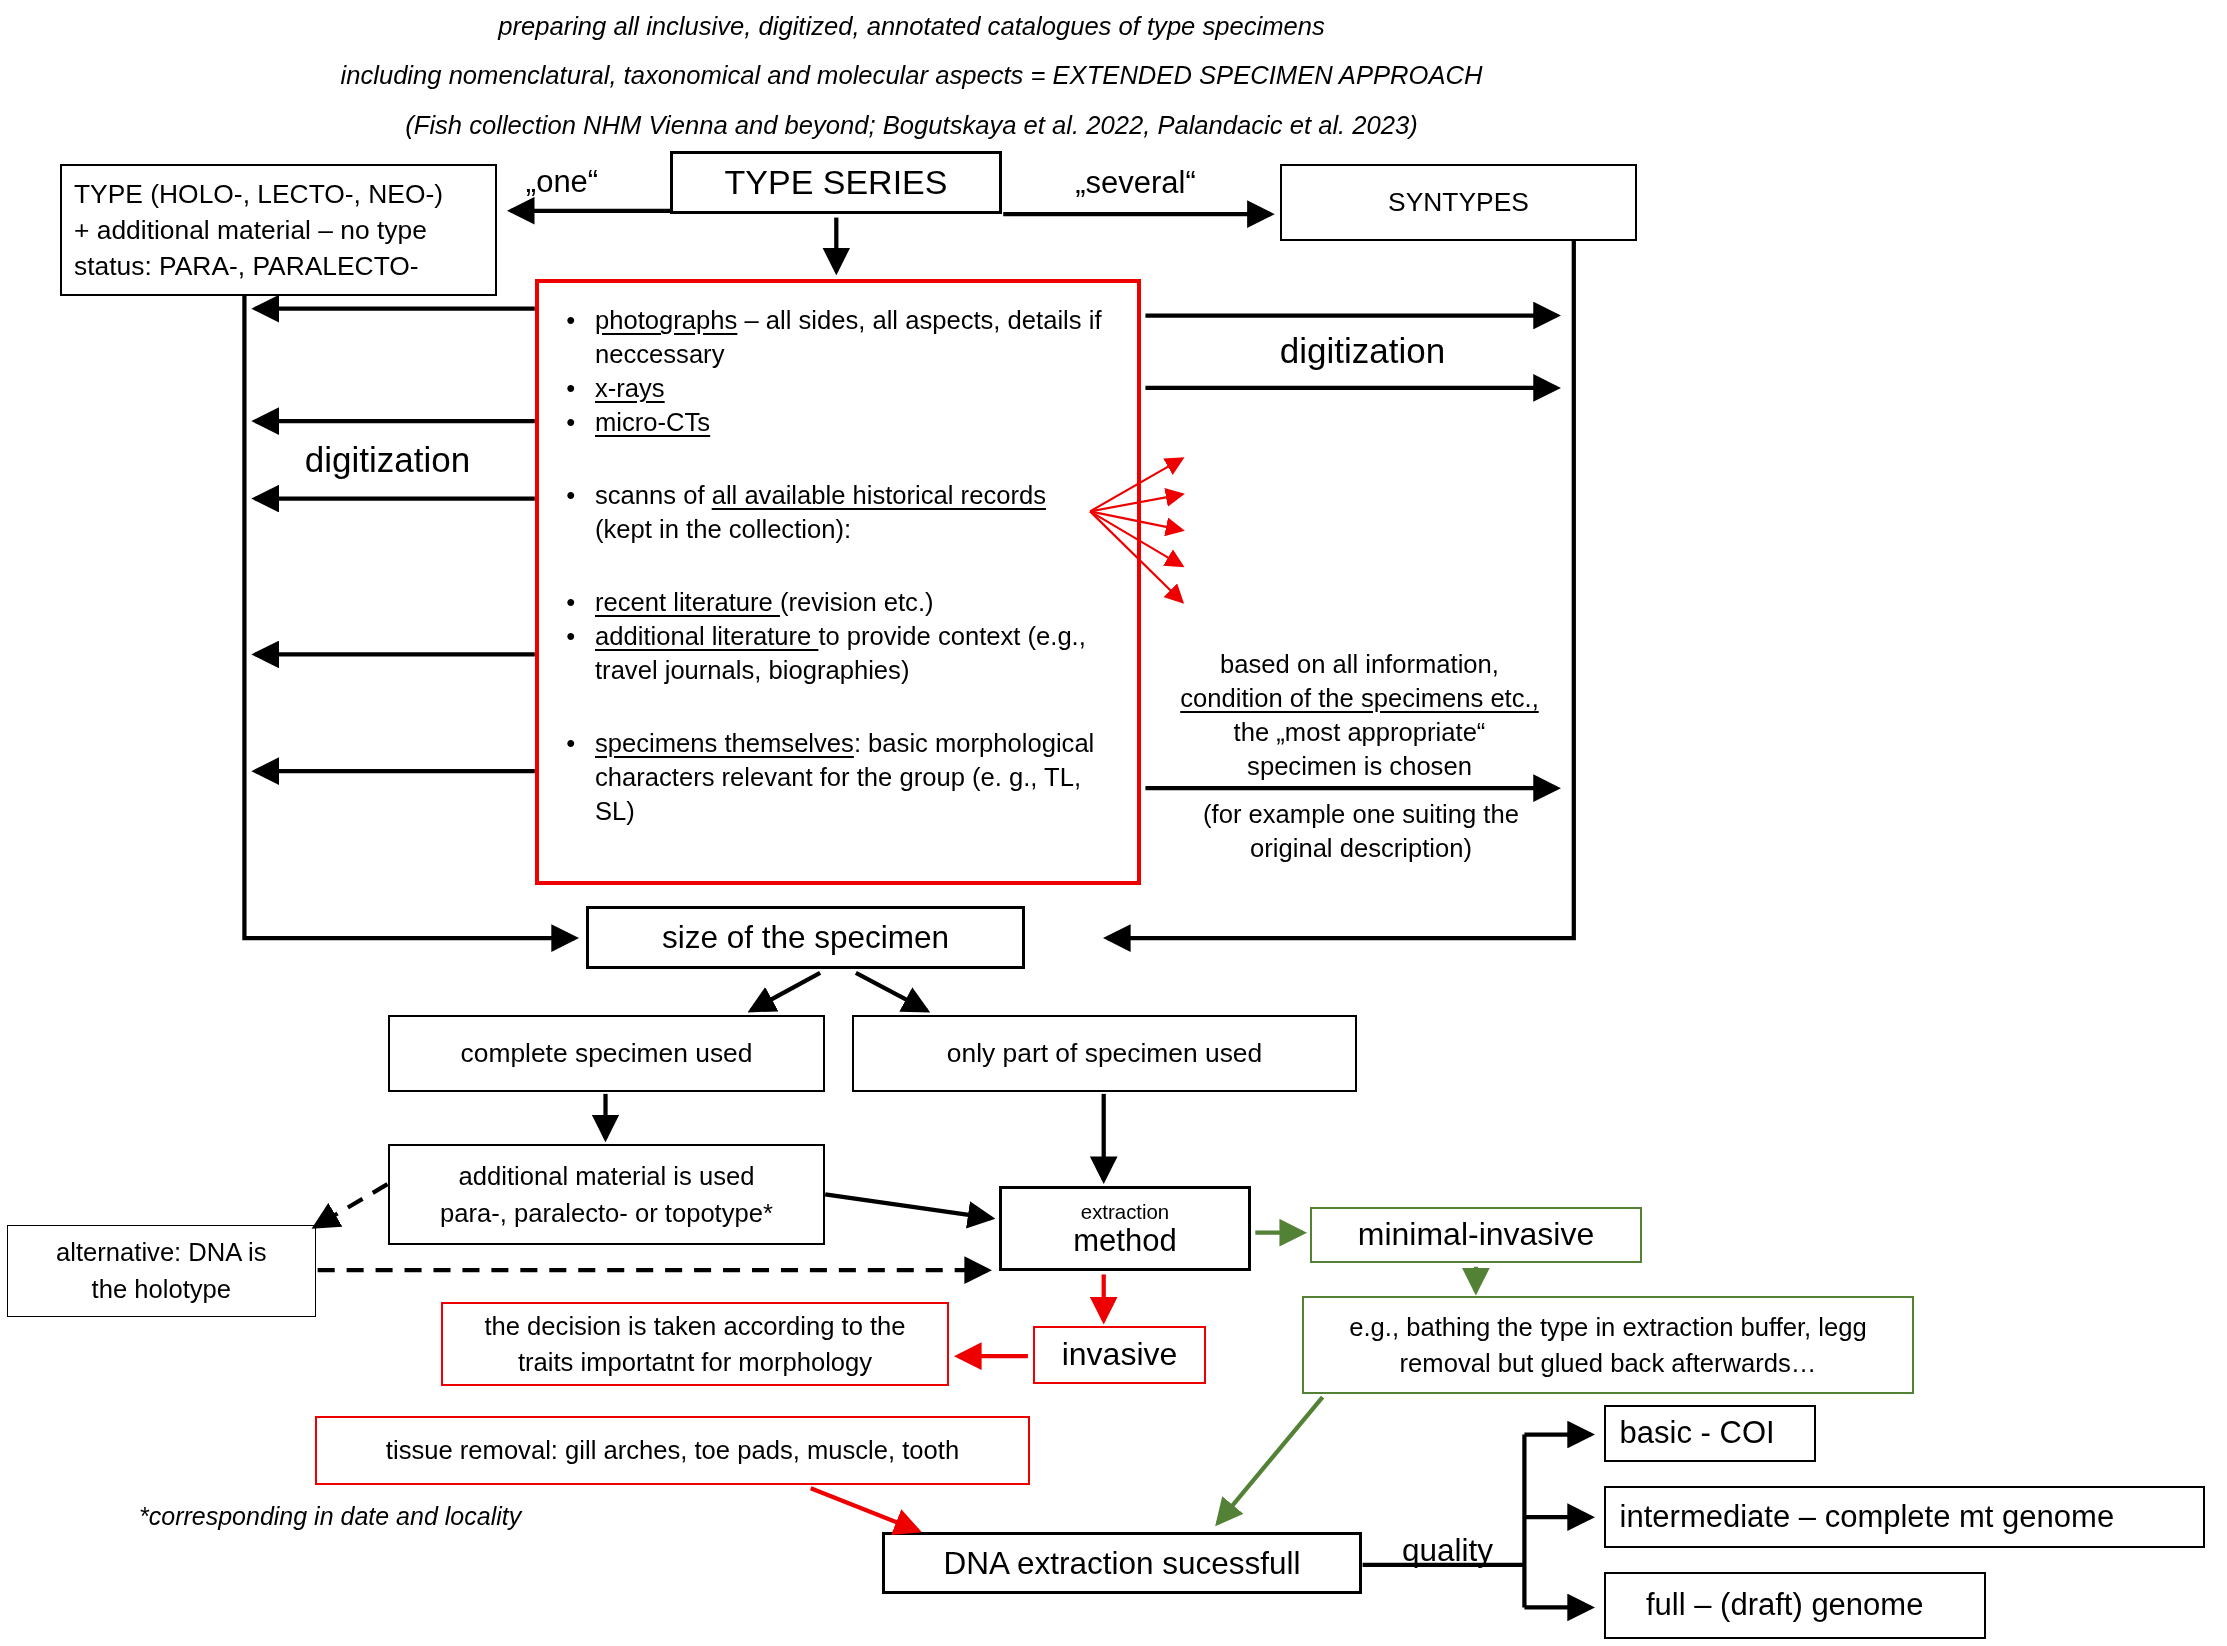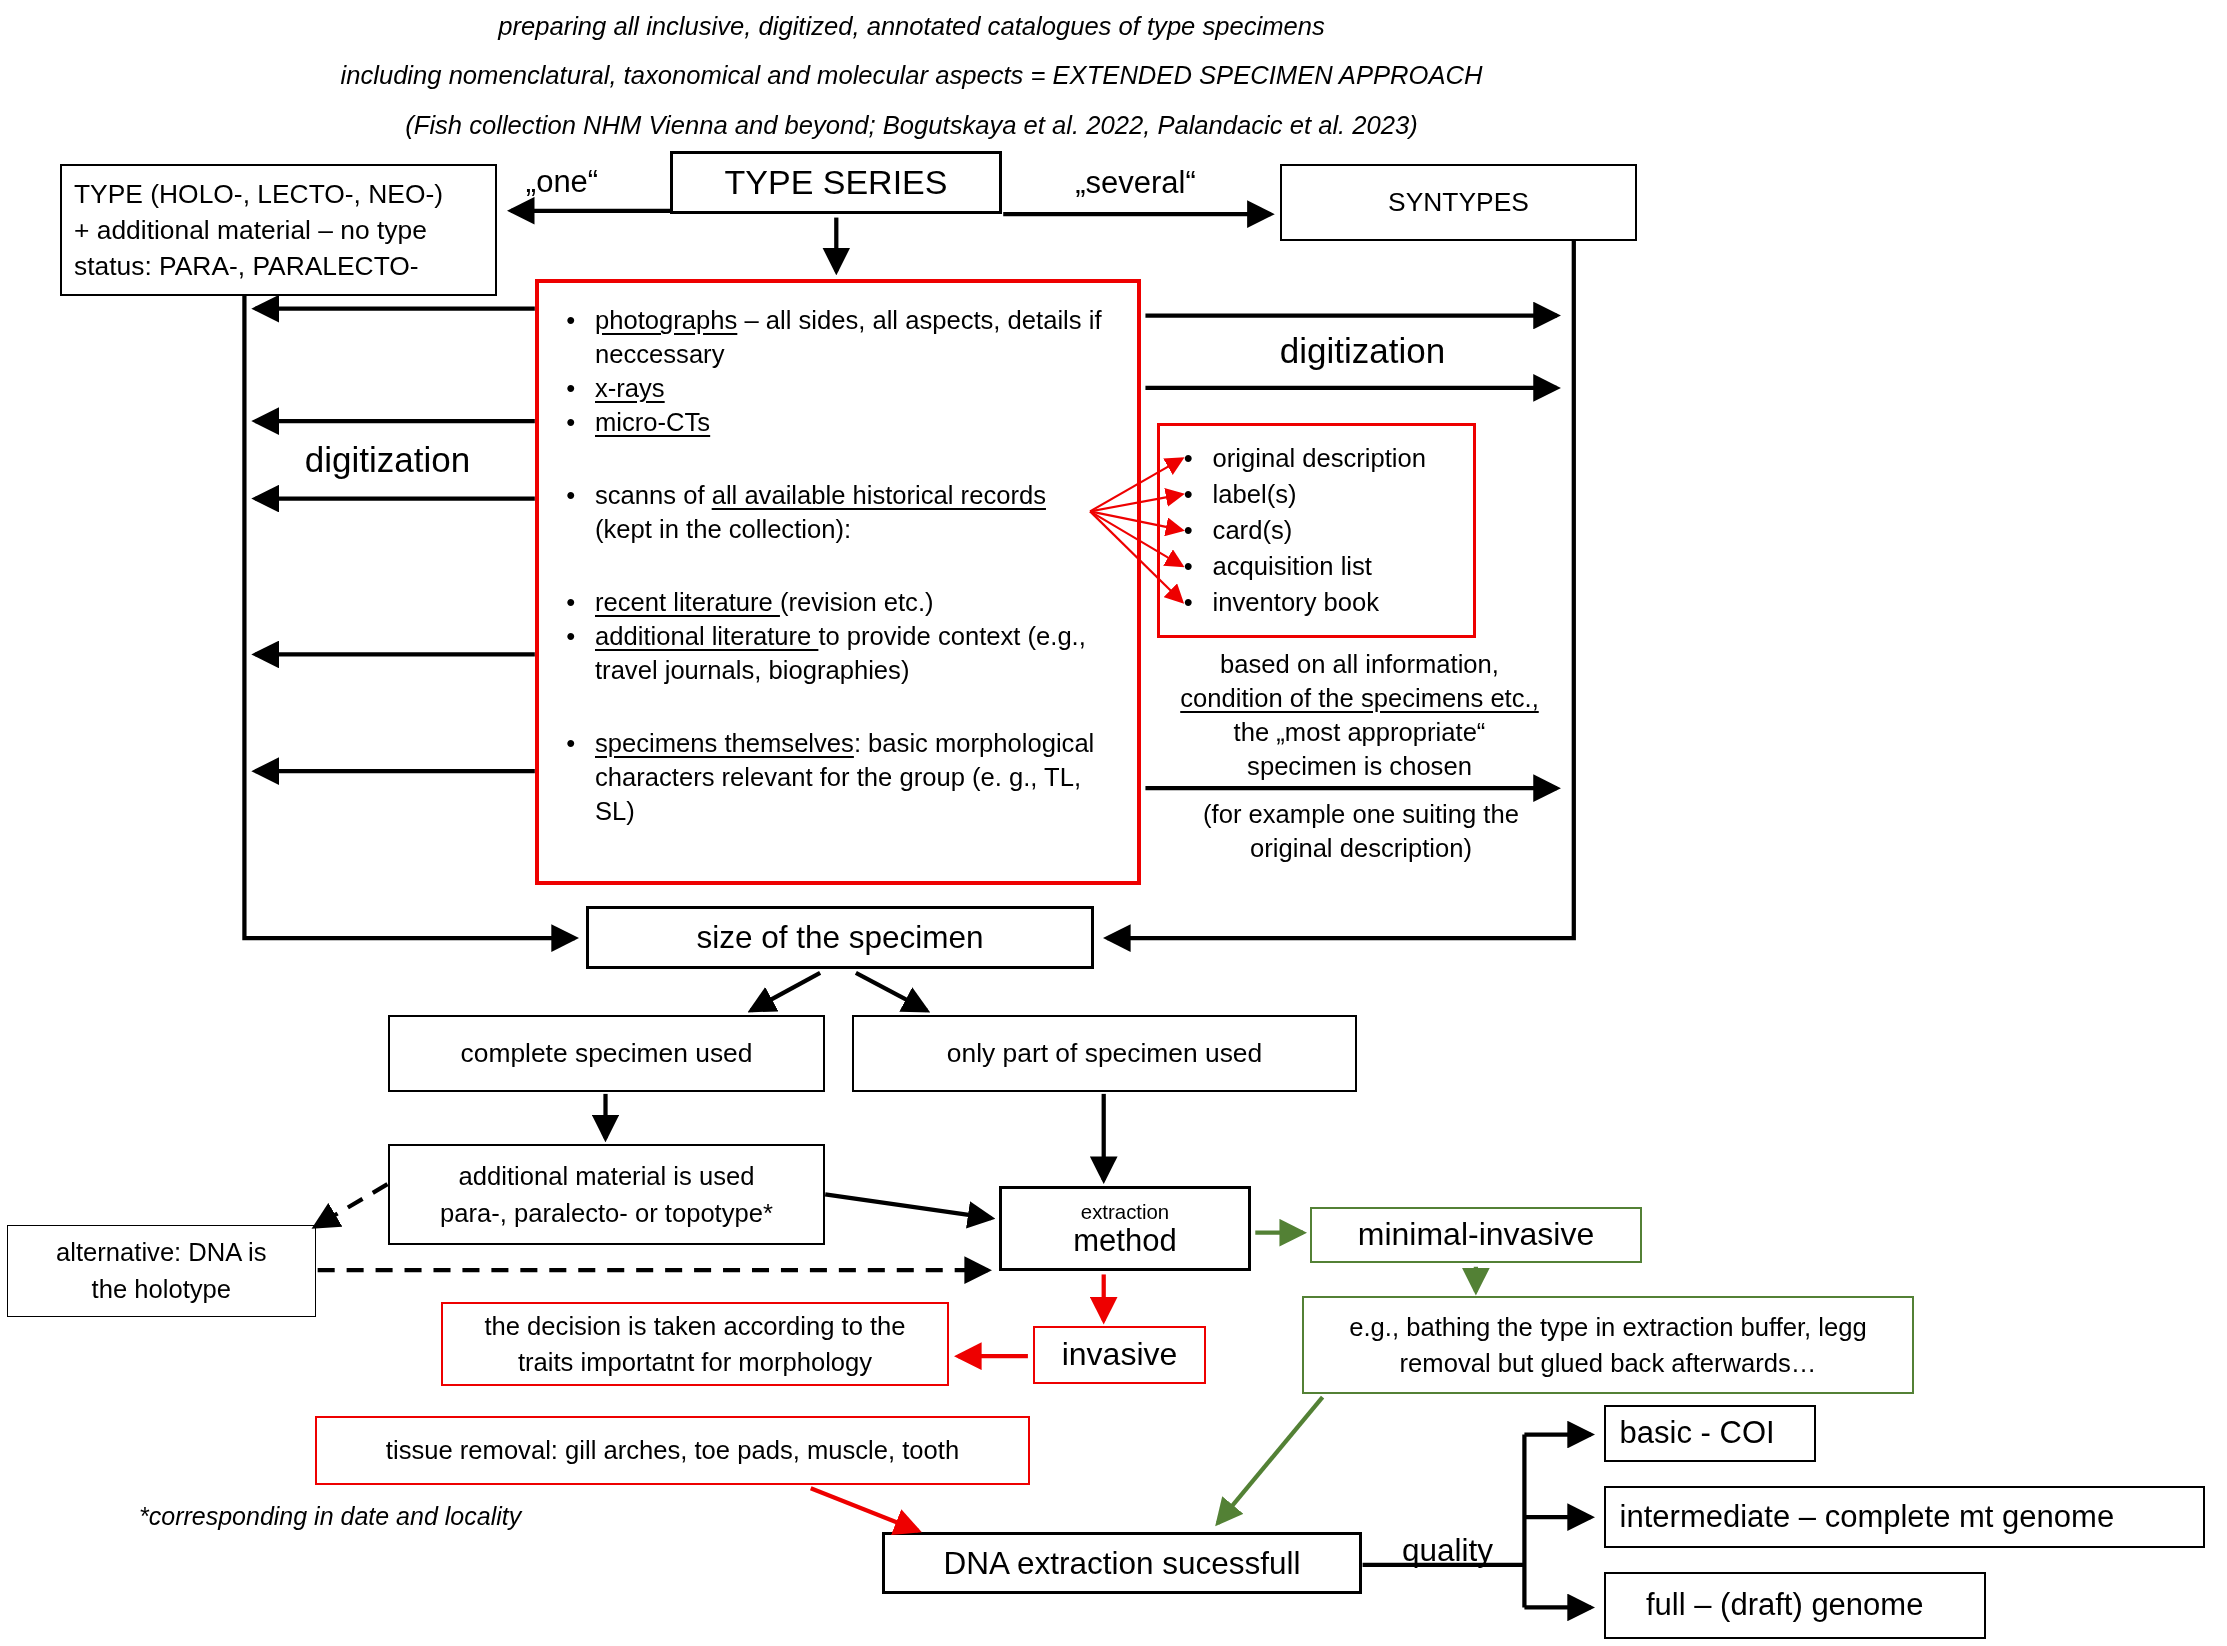--- a/index.html
+++ b/index.html
@@ -80,43 +80,36 @@
   <div class="redpanel">
     <div class="bullet"><span></span><span class="u">photographs</span><span> – all sides, all aspects, details if neccessary</span></div>
     <div class="bullet"><span></span><span class="u">x-rays</span><span></span></div>
     <div class="bullet"><span></span><span class="u">micro-CTs</span><span></span></div>
     <div class="bullet gap"><span>scanns of </span><span class="u">all available historical records</span><span> (kept in the collection):</span></div>
     <div class="bullet gap"><span></span><span class="u">recent literature </span><span>(revision etc.)</span></div>
     <div class="bullet"><span></span><span class="u">additional literature </span><span>to provide context (e.g., travel journals, biographies)</span></div>
     <div class="bullet gap"><span></span><span class="u">specimens themselves</span><span>: basic morphological characters relevant for the group (e. g., TL, SL)</span></div>
   </div>
 
-  <div class="recpanel">
-    <div class="bullet">original description</div>
-    <div class="bullet">label(s)</div>
-    <div class="bullet">card(s)</div>
-    <div class="bullet">acquisition list</div>
-    <div class="bullet">inventory book</div>
-  </div>
 
   <div class="lbl digit" style="left:247px;top:440px;width:281px;">digitization</div>
   <div class="lbl digit" style="left:1175px;top:331px;width:375px;">digitization</div>
 
   <div class="selnote">
     <div>based on all information,</div>
     <div class="u">condition of the specimens etc.,</div>
     <div>the „most appropriate“</div>
     <div>specimen is chosen</div>
   </div>
   <div class="exnote">
     <div>(for example one suiting the</div>
     <div>original description)</div>
   </div>
 
-  <div class="box thick" style="left:586px;top:906px;width:508px;height:63px;font-size:31.5px;">
+  <div class="box thick" style="left:586px;top:906px;width:439px;height:63px;font-size:31.5px;">
     <div>size of the specimen</div>
   </div>
 
   <div class="box" style="left:388px;top:1015px;width:437px;height:77px;font-size:26.4px;">
     <div>complete specimen used</div>
   </div>
   <div class="box" style="left:852px;top:1015px;width:505px;height:77px;font-size:26.4px;">
     <div>only part of specimen used</div>
   </div>
 

